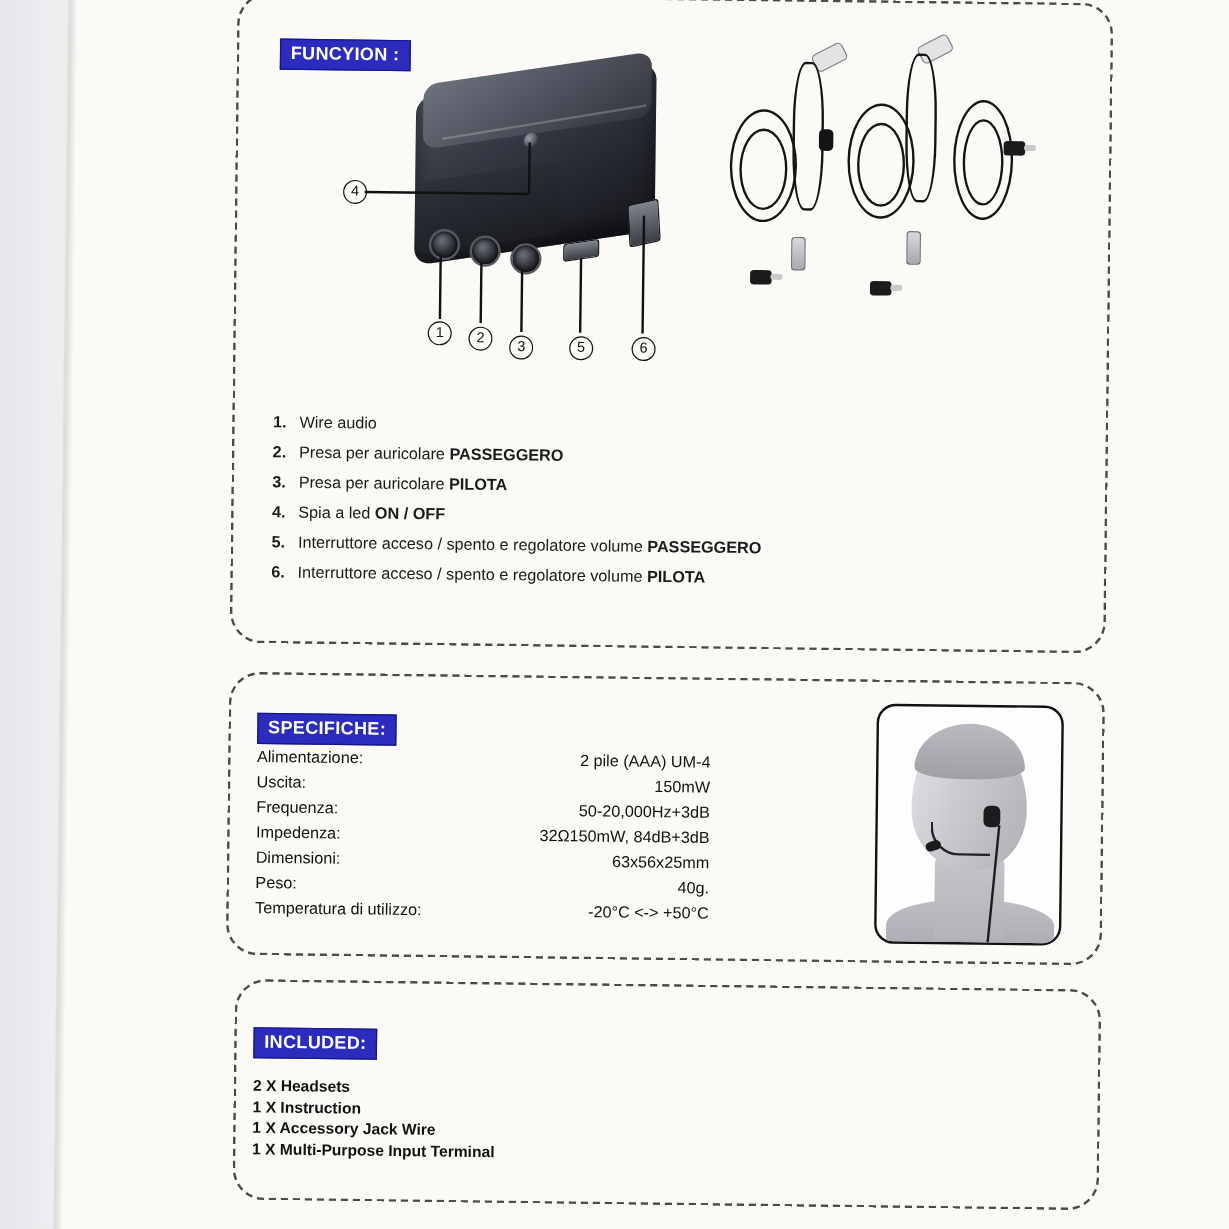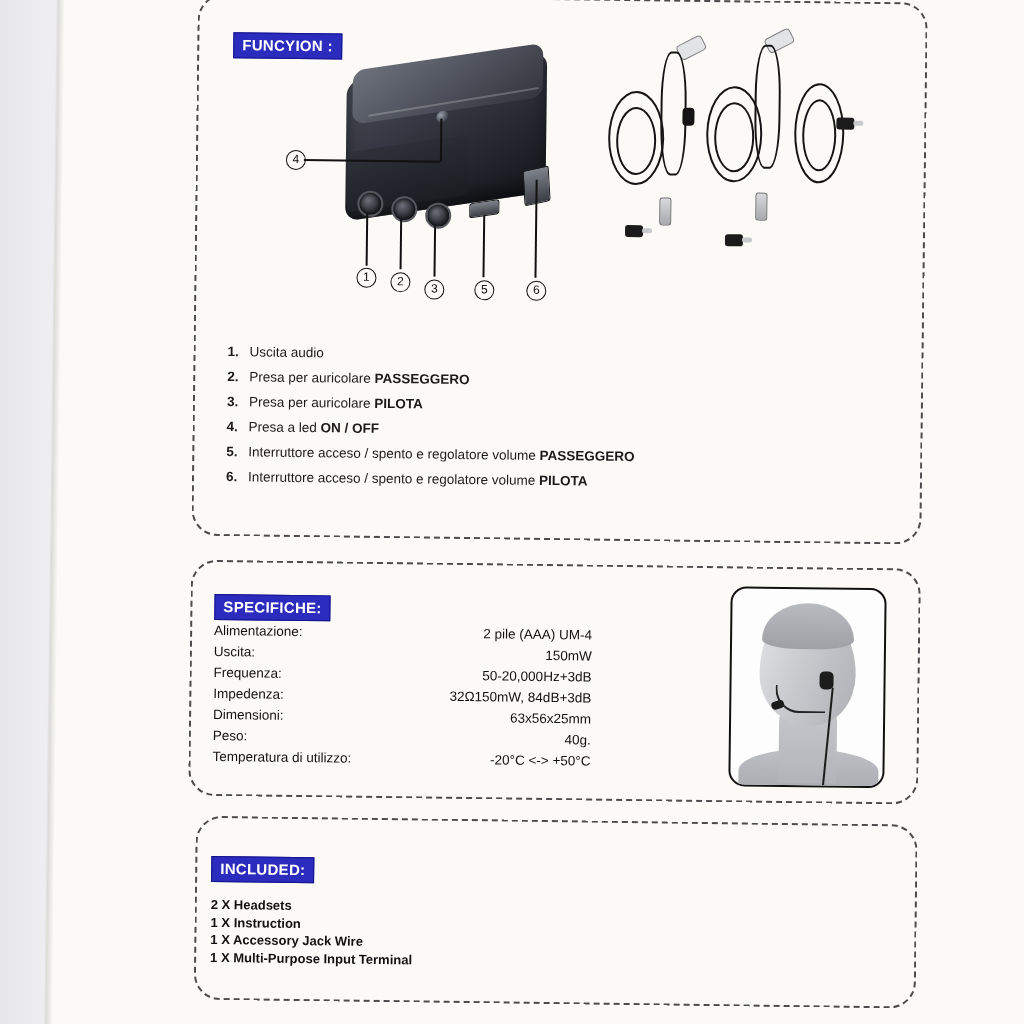--- a/index.html
+++ b/index.html
@@ -391,33 +391,33 @@
           <div class="hs-plug" style="left:128px; top:222px;"></div>
 
           <div class="hs-wire" style="left:196px; top:70px; width:46px; height:96px;"></div>
           <div class="hs-wire" style="left:204px; top:86px; width:30px; height:68px;"></div>
           <div class="hs-plug" style="left:238px; top:104px;"></div>
         </div>
 
         <div class="fn-list">
           <div class="fn-item">
             <span class="fn-num">1.</span>
-            <span class="fn-text"><span>Uscita audio</span><b></b></span>
+            <span class="fn-text"><span>Wire audio</span><b></b></span>
           </div>
           <div class="fn-item">
             <span class="fn-num">2.</span>
             <span class="fn-text"><span>Presa per auricolare </span><b>PASSEGGERO</b></span>
           </div>
           <div class="fn-item">
             <span class="fn-num">3.</span>
             <span class="fn-text"><span>Presa per auricolare </span><b>PILOTA</b></span>
           </div>
           <div class="fn-item">
             <span class="fn-num">4.</span>
-            <span class="fn-text"><span>Presa a led </span><b>ON / OFF</b></span>
+            <span class="fn-text"><span>Spia a led </span><b>ON / OFF</b></span>
           </div>
           <div class="fn-item">
             <span class="fn-num">5.</span>
             <span class="fn-text"><span>Interruttore acceso / spento e regolatore volume </span><b>PASSEGGERO</b></span>
           </div>
           <div class="fn-item">
             <span class="fn-num">6.</span>
             <span class="fn-text"><span>Interruttore acceso / spento e regolatore volume </span><b>PILOTA</b></span>
           </div>
         </div>

